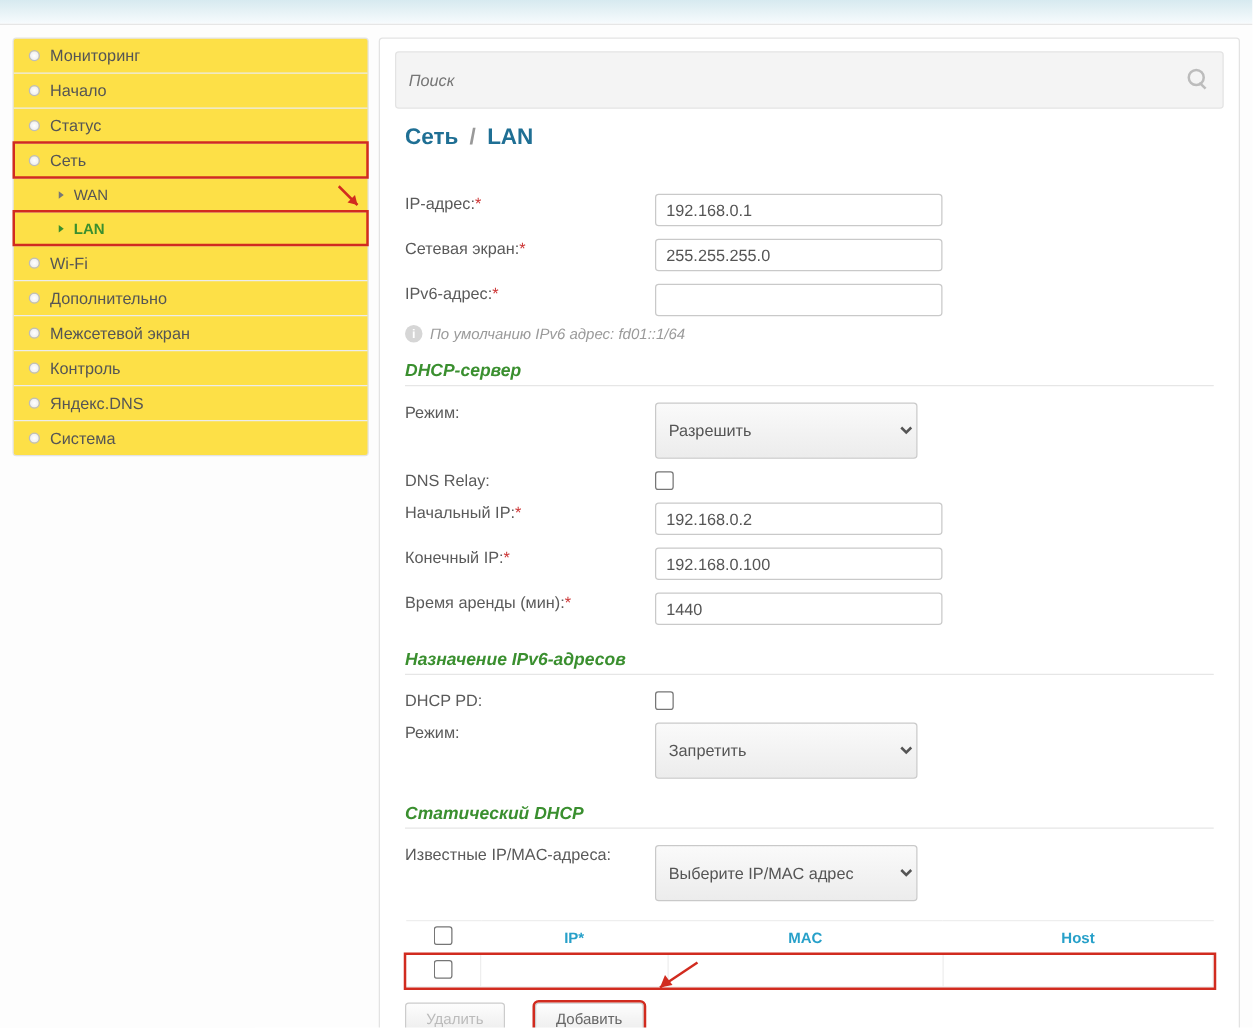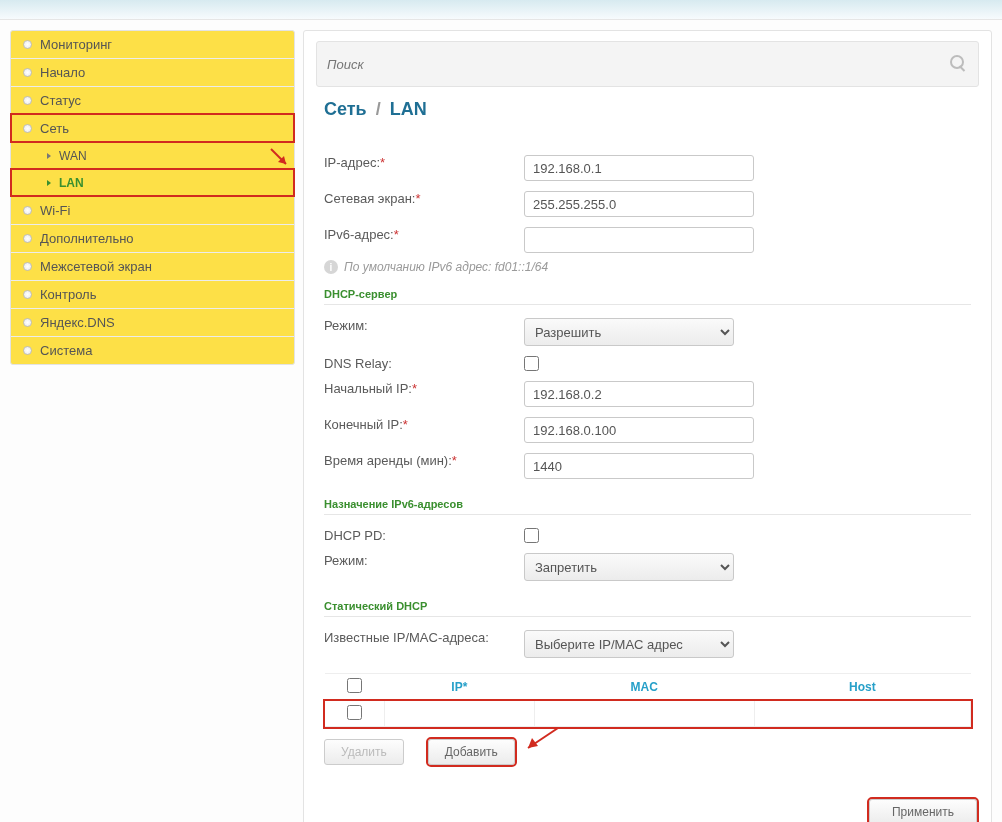--- a/index.html
+++ b/index.html
@@ -142,24 +142,25 @@
     color: #1f6f94;
     font-weight: 600;
   }
   .crumbs .sep { color: #999; padding: 0 4px; }
   .section {
     margin: 0 20px 14px 20px;
   }
   .section-title {
     color: #3a8f2f;
     font-weight: bold;
-    font-size: 11px;
+    font-size: 14px;
     border-bottom: 1px solid #e6e6e6;
     padding-bottom: 4px;
     margin-bottom: 8px;
+    font-style: italic;
   }
   .form-row {
     display: flex;
     align-items: flex-start;
     padding: 5px 0;
   }
   .form-label {
     width: 200px;
     color: #5a5a5a;
     font-size: 13px;
@@ -169,21 +170,21 @@
     width: 230px;
     height: 26px;
     border: 1px solid #c9c9c9;
     border-radius: 3px;
     padding: 0 8px;
     font-size: 13px;
     color: #555;
   }
   .sel {
     width: 210px;
-    height: 28px;
+    height: 45px;
     border: 1px solid #c9c9c9;
     border-radius: 3px;
     padding: 0 6px;
     font-size: 13px;
     color: #555;
     background: linear-gradient(#fafafa,#ececec);
   }
   .chk {
     width: 15px; height: 15px;
   }

